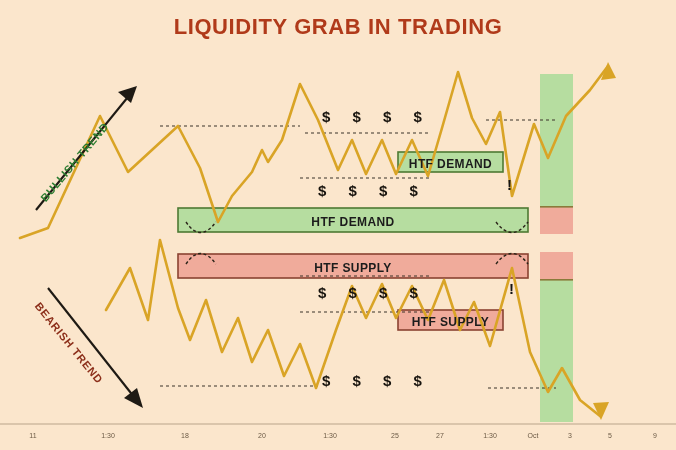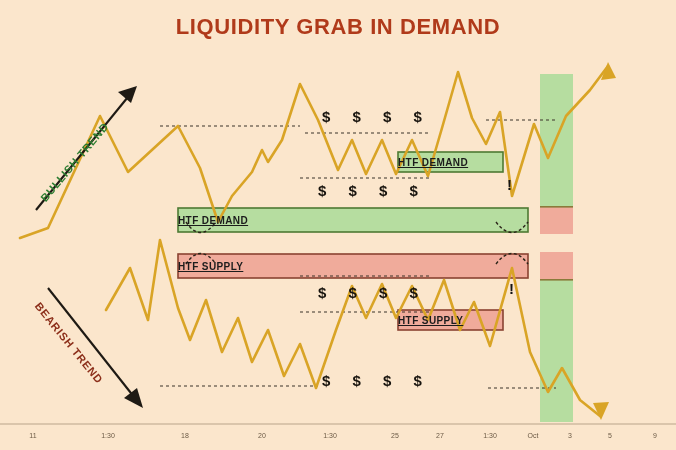--- a/index.html
+++ b/index.html
@@ -17,26 +17,25 @@
     position:absolute;left:0;top:14px;width:676px;
     text-align:center;
     font-size:22px;font-weight:bold;
     letter-spacing:.6px;
     color:#b03a1a;
     white-space:nowrap;
   }
 
   .zone-label{
     position:absolute;
-    font-size:10px;font-weight:bold;
+    font-size:12px;font-weight:bold;
     letter-spacing:.4px;
     color:#1c1c1c;
     white-space:nowrap;
-    text-align:left;
-    text-decoration:underline;
+    text-align:center;
   }
 
   .trend-text{
     position:absolute;
     font-size:11px;font-weight:bold;
     letter-spacing:.8px;
     white-space:nowrap;
     transform-origin:0 0;
   }
   .trend-bull{color:#2e7d32;}
@@ -64,21 +63,21 @@
     white-space:nowrap;
     transform:translateX(-50%);
     text-align:center;
   }
 </style>
 </head>
 <body>
 
 <div id="stage">
 
-  <div class="title">LIQUIDITY GRAB IN DEMAND</div>
+  <div class="title">LIQUIDITY GRAB IN TRADING</div>
 
   <svg id="chart-svg" viewBox="0 0 676 450" preserveAspectRatio="none" xmlns="http://www.w3.org/2000/svg">
 
     <g>
       <rect x="540" y="74" width="33" height="133" fill="#b6dda0"></rect>
       <rect x="540" y="207" width="33" height="27" fill="#f0ab9b"></rect>
       <rect x="540" y="206" width="33" height="1.6" fill="#8a7a3a"></rect>
       <rect x="540" y="252" width="33" height="28" fill="#f0ab9b"></rect>
       <rect x="540" y="280" width="33" height="142" fill="#b6dda0"></rect>
       <rect x="540" y="279" width="33" height="1.6" fill="#8a7a3a"></rect>

